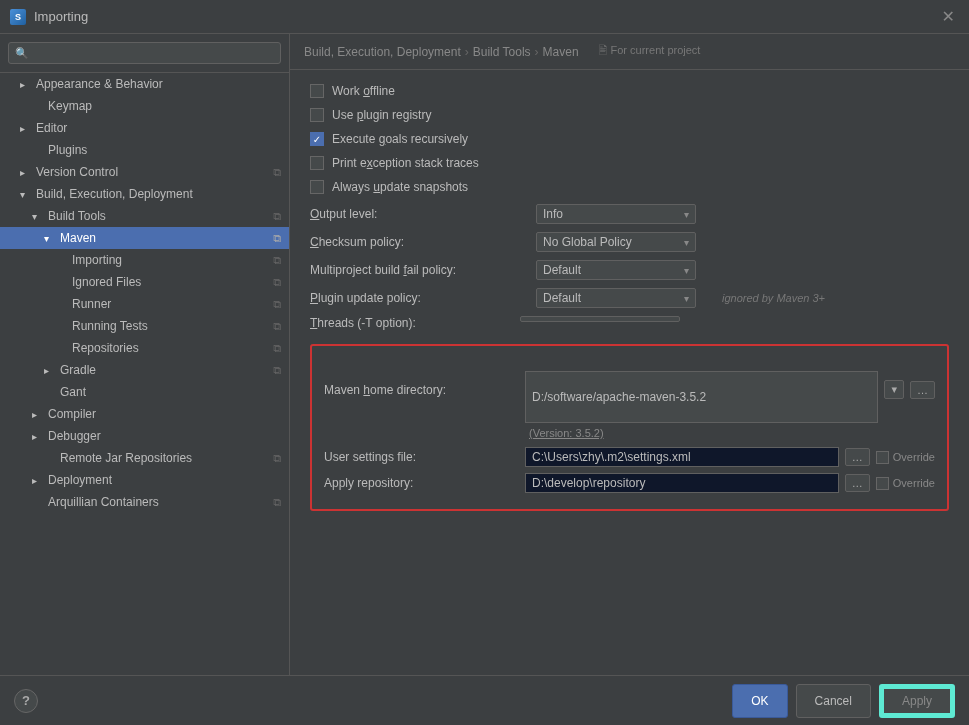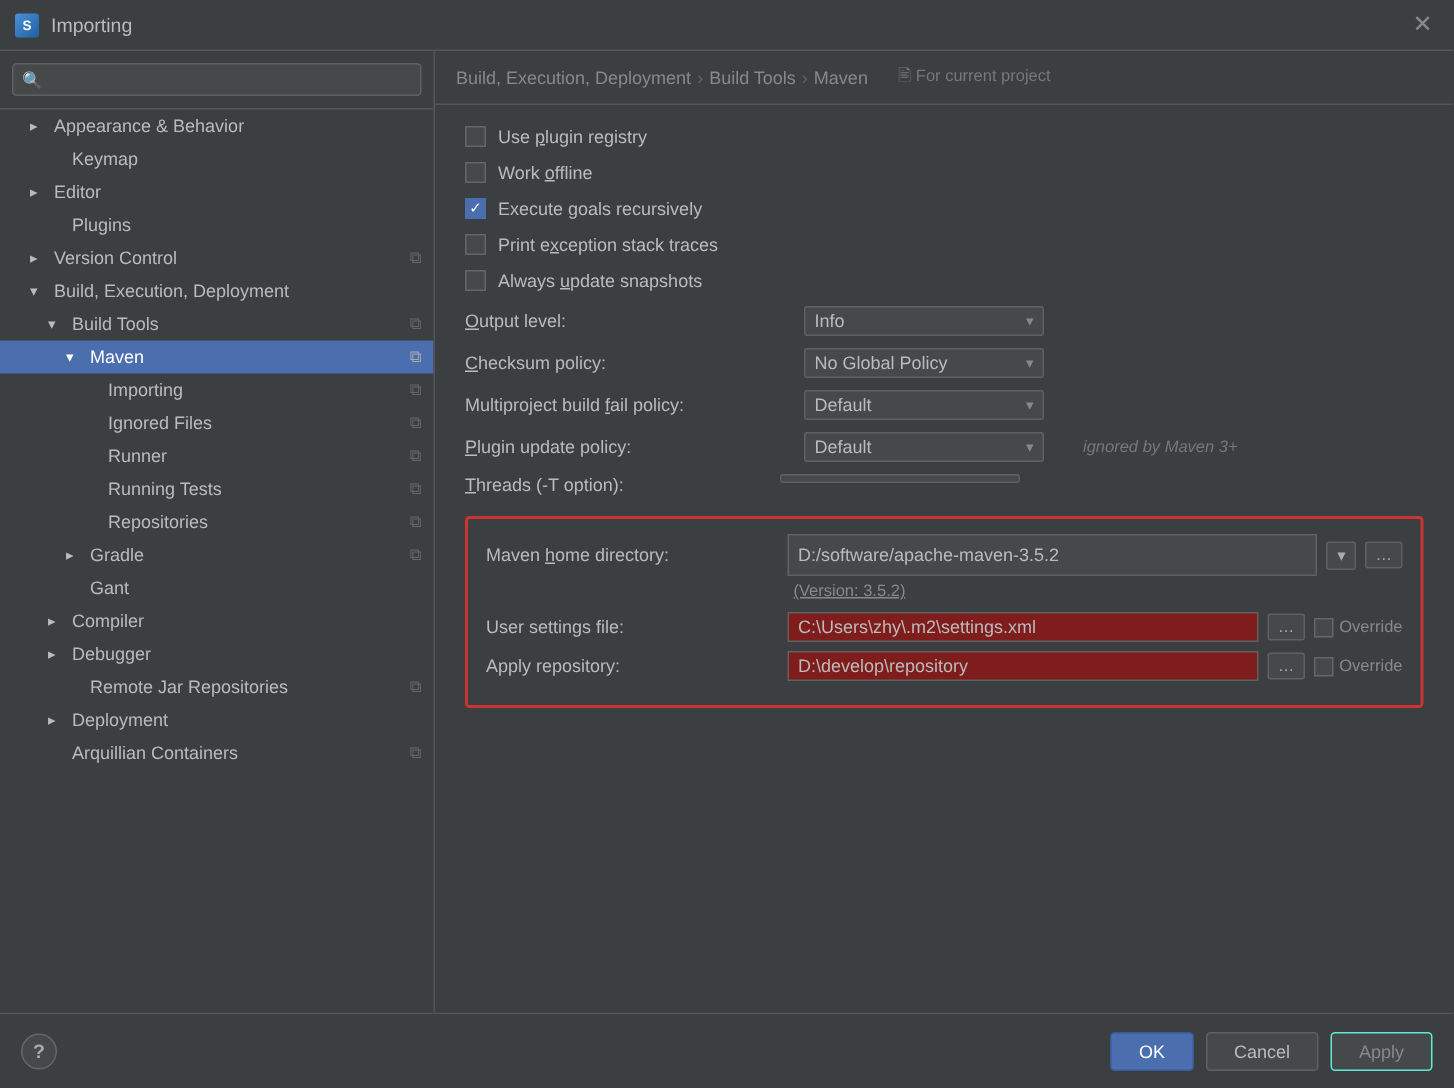--- a/index.html
+++ b/index.html
@@ -237,23 +237,24 @@
       margin-bottom: 4px;
     }
     .maven-dir-label {
       min-width: 195px;
       color: #bbbbbb;
     }
     .maven-dir-input {
       flex: 1;
       background: #45494a;
       border: 1px solid #606060;
-      padding: 6px 6px;
+      padding: 18px 6px;
       color: #bbbbbb;
       font-size: 12px;
+      margin-top: 15px;
     }
     .icon-btn {
       background: #45494a;
       border: 1px solid #606060;
       color: #aaa;
       padding: 2px 6px;
       cursor: pointer;
       font-size: 11px;
       border-radius: 2px;
     }
@@ -272,21 +273,21 @@
       gap: 6px;
       margin-bottom: 6px;
     }
     .file-label {
       min-width: 195px;
       color: #bbbbbb;
       flex-shrink: 0;
     }
     .file-input {
       flex: 1;
-      background: #7f1d1d;
+      background: #0f172a;
       border: 1px solid #606060;
       padding: 2px 6px;
       color: #bbbbbb;
       font-size: 12px;
     }
     .override-wrap {
       display: flex;
       align-items: center;
       gap: 4px;
       flex-shrink: 0;
@@ -338,21 +339,21 @@
       border: 1px solid #3a5a9a;
       color: #fff;
     }
     .btn-cancel {
       background: #45494a;
       border: 1px solid #606060;
       color: #bbbbbb;
     }
     .btn-apply {
       background: #45494a;
-      border: 1px solid #5eead4;
+      border: 5px solid #5eead4;
       color: #888;
     }
   </style>
 </head>
 <body>
 
 <div class="title-bar">
   <div class="title-bar-left">
     <div class="title-icon">S</div>
     <span class="title-text">Importing</span>
@@ -476,25 +477,25 @@
       <span class="breadcrumb-project">
         <span>🖹</span>
         <span>For current project</span>
       </span>
     </div>
 
     <div class="content-area">
 
       <div class="checkbox-row">
         <div class="checkbox-wrap"></div>
-        <span class="checkbox-label">Use <span class="underline">p</span>lugin registry</span>
+        <span class="checkbox-label">Work <span class="underline">o</span>ffline</span>
       </div>
       <div class="checkbox-row">
         <div class="checkbox-wrap"></div>
-        <span class="checkbox-label">Work <span class="underline">o</span>ffline</span>
+        <span class="checkbox-label">Use <span class="underline">p</span>lugin registry</span>
       </div>
       <div class="checkbox-row">
         <div class="checkbox-wrap checked"></div>
         <span class="checkbox-label">Execute <span class="underline">g</span>oals recursively</span>
       </div>
       <div class="checkbox-row">
         <div class="checkbox-wrap"></div>
         <span class="checkbox-label">Print e<span class="underline">x</span>ception stack traces</span>
       </div>
       <div class="checkbox-row">

